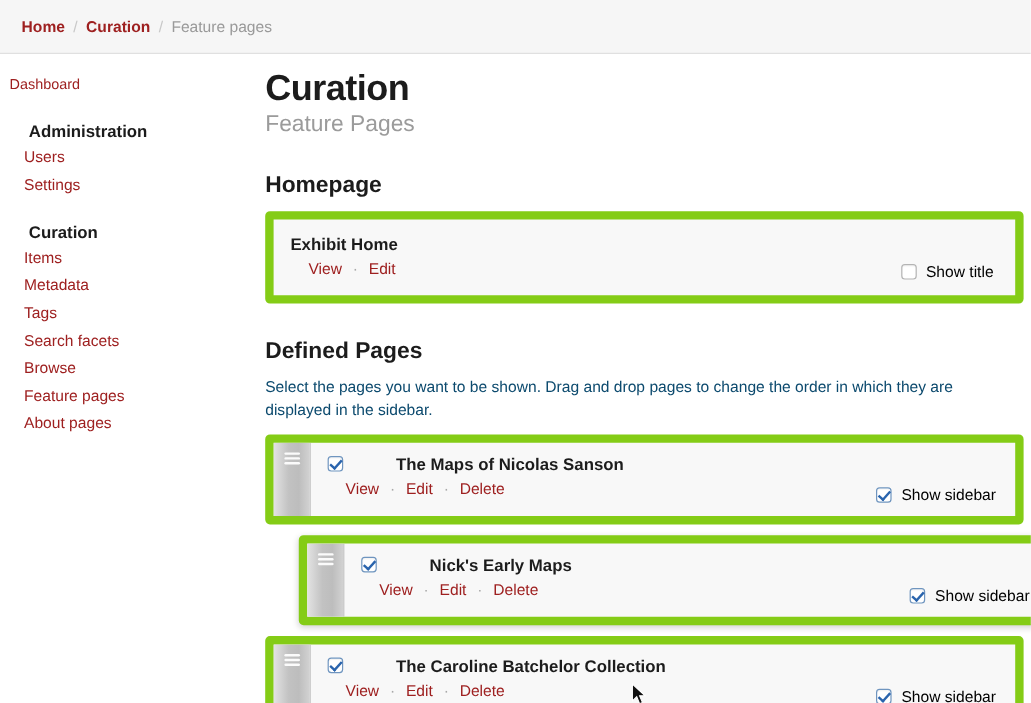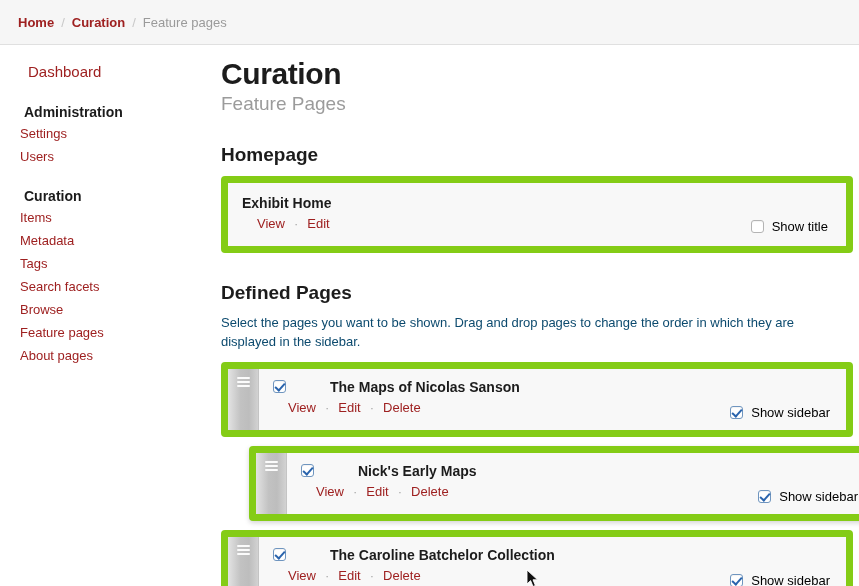--- a/index.html
+++ b/index.html
@@ -54,25 +54,24 @@
   
   .sidebar {
     width: 215px;
     flex: 0 0 215px;
     padding-top: 14px;
     box-sizing: border-box;
   }
   .nav-top-link {
     display: block;
     color: #9e2020;
-    font-size: 15px;
+    font-size: 12px;
     text-decoration: none;
     padding: 4px 0 4px 8px;
     cursor: pointer;
-    margin-left: 20px;
   }
   .nav-group-title {
     font-size: 14px;
     font-weight: bold;
     color: #1b1b1b;
     padding: 0 0 2px 24px;
     margin-top: 20px;
   }
   .nav-sub-link {
     display: block;
@@ -326,22 +325,22 @@
       <a class="crumb current">Feature pages</a>
     </span>
 </div>
 
 <div class="page">
 
   <div class="sidebar">
     <a class="nav-top-link">Dashboard</a>
     <div id="sidebar-groups">
         <div class="nav-group-title">Administration</div>
+        <a class="nav-sub-link">Users</a>
         <a class="nav-sub-link">Settings</a>
-        <a class="nav-sub-link">Users</a>
         <div class="nav-group-title">Curation</div>
         <a class="nav-sub-link">Items</a>
         <a class="nav-sub-link">Metadata</a>
         <a class="nav-sub-link">Tags</a>
         <a class="nav-sub-link">Search facets</a>
         <a class="nav-sub-link">Browse</a>
         <a class="nav-sub-link">Feature pages</a>
         <a class="nav-sub-link">About pages</a>
       </div>
   </div>

